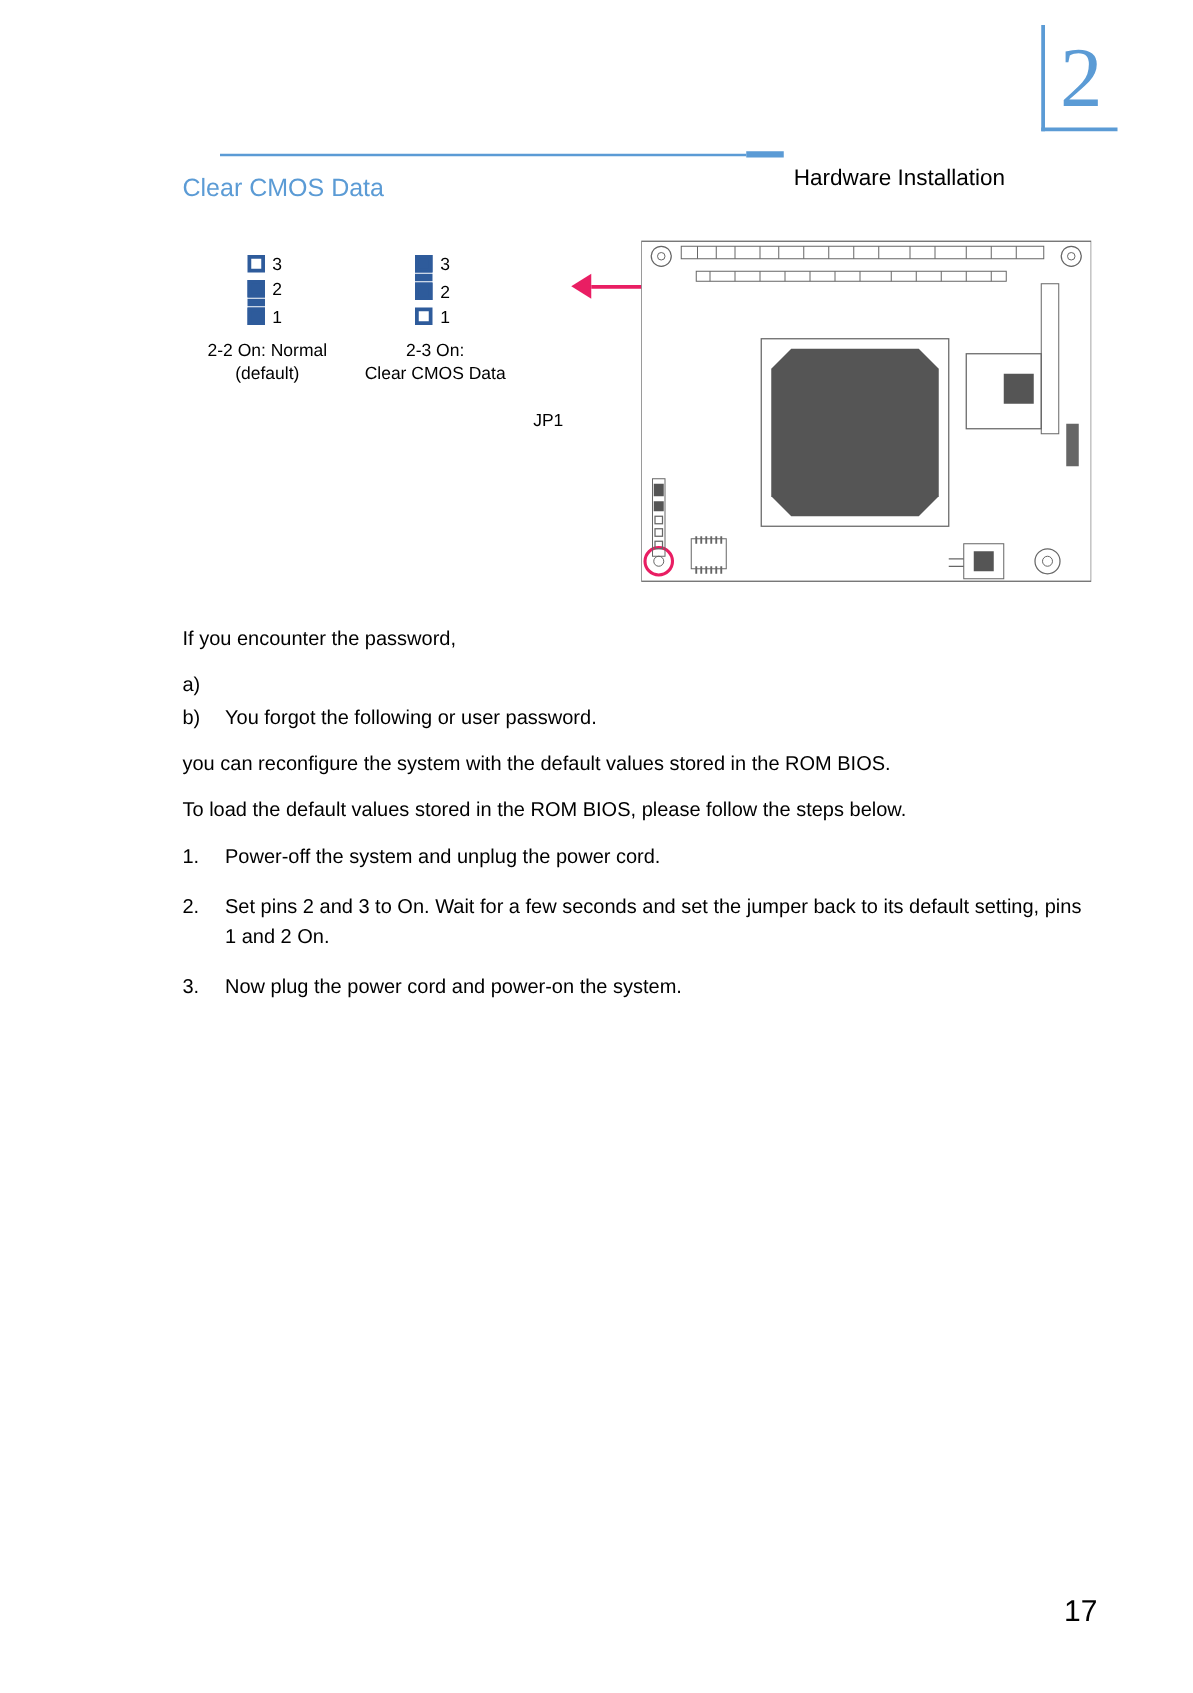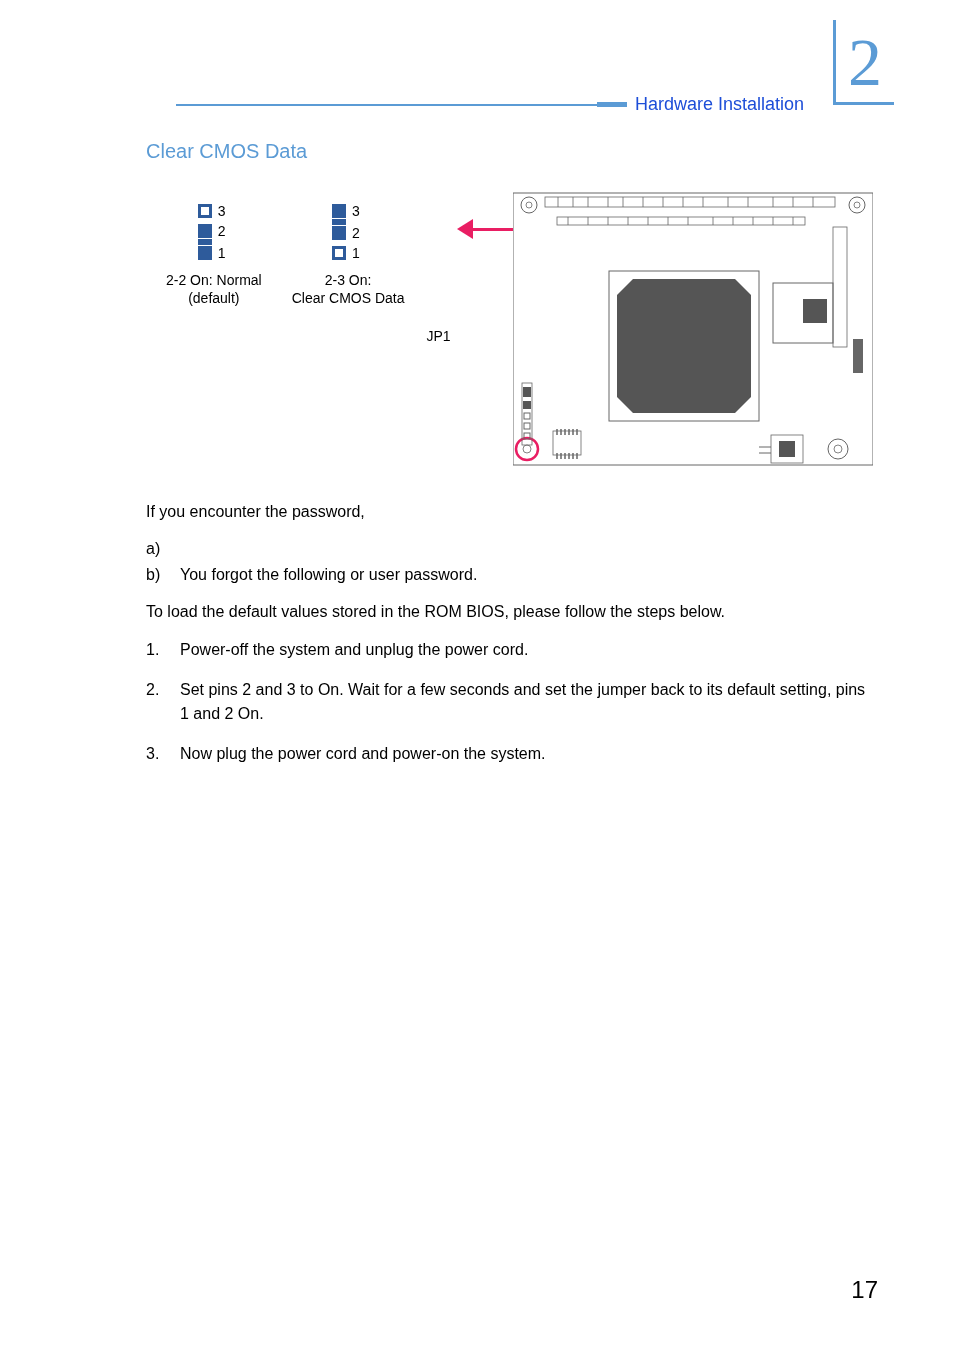--- a/index.html
+++ b/index.html
@@ -51,24 +51,25 @@
       flex: 1;
       height: 2px;
       background: #5B9BD5;
     }
     .header-thick {
       width: 30px;
       height: 5px;
       background: #5B9BD5;
     }
     .section-name {
-      color: #1d4ed8;
+      color: #000000;
       font-size: 18px;
       margin-left: 8px;
       white-space: nowrap;
+      margin-top: 38px;
     }
     .main-content {
       margin-top: 100px;
     }
     .h1 {
       color: #5B9BD5;
       font-size: 32px;
       font-weight: normal;
       margin: 0 0 8px 0;
       font-family: Verdana, sans-serif;
@@ -355,20 +356,21 @@
     <div class="list">
       <div class="list-item">
         <span class="list-marker">a)</span>
       </div>
       <div class="list-item">
         <span class="list-marker">b)</span>
         <span>You forgot the following or user password.</span>
       </div>
     </div>
 
+    <p class="body-text">you can reconfigure the system with the default values stored in the ROM BIOS.</p>
     <p class="body-text">To load the default values stored in the ROM BIOS, please follow the steps below.</p>
 
     <div class="list numbered-list">
       <div class="list-item">
         <span class="list-marker">1.</span>
         <span>Power-off the system and unplug the power cord.</span>
       </div>
       <div class="list-item">
         <span class="list-marker">2.</span>
         <span>Set pins 2 and 3 to On. Wait for a few seconds and set the jumper back to its default setting, pins 1 and 2 On.</span>

